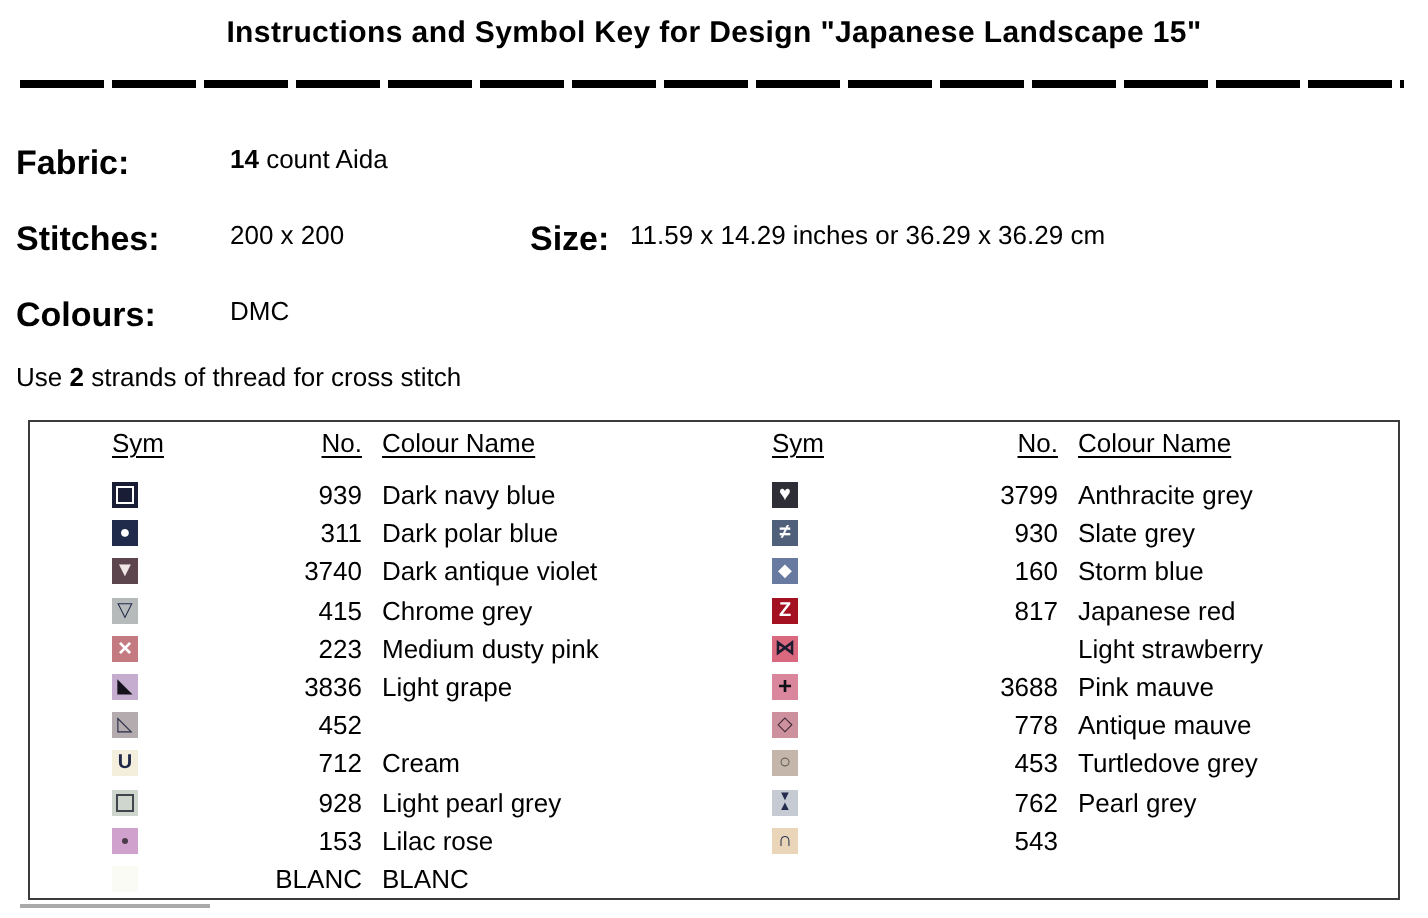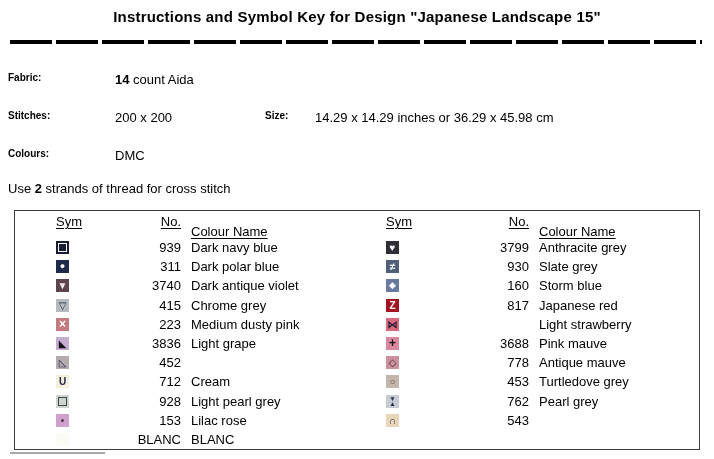--- a/index.html
+++ b/index.html
@@ -2,33 +2,33 @@
 <html><head>
 <meta charset="utf-8">
 <style>
   html,body{margin:0;padding:0;background:#ffffff;}
   .page{position:relative;width:714px;height:459px;background:#ffffff;
         font-family:"Liberation Sans", sans-serif;color:#000;overflow:hidden;}
   .title{position:absolute;top:8px;left:0;width:100%;text-align:center;
          font-size:15px;font-weight:bold;letter-spacing:.2px;}
   .divider{position:absolute;top:40px;left:10px;width:692px;height:4px;
            background:repeating-linear-gradient(90deg,#000 0 42px,transparent 42px 46px);}
-  .lbl{position:absolute;font-size:10px;font-weight:bold;}
+  .lbl{position:absolute;font-size:17px;font-weight:bold;}
   .val{position:absolute;font-size:13px;}
   .val b{font-weight:bold;}
   .strands{position:absolute;left:8px;top:181px;font-size:13px;}
   .keytable{position:absolute;left:14px;top:210px;width:686px;height:240px;
             border:1px solid #3c3c3c;box-sizing:border-box;background:#fff;}
   .khead{position:absolute;top:3px;display:grid;grid-template-columns:13px 112px 10px auto;
          font-size:13px;white-space:nowrap;}
   .khead.right{grid-template-columns:13px 130px 10px auto;}
   .khead span{text-decoration:underline;text-underline-offset:2px;}
   .h-sym{grid-column:1;overflow:visible;}
   .h-no{grid-column:2;text-align:right;}
-  .h-name{grid-column:4;margin-top:10px;}
+  .h-name{grid-column:4;}
   .rows{position:absolute;top:27px;}
   .krow{display:grid;grid-template-columns:13px 112px 10px auto;align-items:center;
         height:19.2px;font-size:13px;white-space:nowrap;}
   .rows.right .krow{grid-template-columns:13px 130px 10px auto;}
   .sym{grid-column:1;width:13px;height:13px;display:flex;align-items:center;justify-content:center;
        font-size:10px;line-height:13px;box-sizing:border-box;overflow:hidden;}
   .sym i.sq{display:block;width:7px;height:7px;border:1.6px solid currentColor;border-radius:0;font-style:normal;}
   .sym i.dot{display:block;width:3px;height:3px;border-radius:50%;font-style:normal;}
   .sym.hg{flex-direction:column;}
   .sym.hg b{font-size:6.5px;line-height:5px;font-weight:normal;display:block;}
@@ -43,21 +43,21 @@
 
   <div class="title">Instructions and Symbol Key for Design "Japanese Landscape 15"</div>
   <div class="divider"></div>
 
   <span class="lbl" style="left:8px;top:72px">Fabric:</span>
   <span class="val" style="left:115px;top:72px"><b>14</b><span> count Aida</span></span>
 
   <span class="lbl" style="left:8px;top:110px">Stitches:</span>
   <span class="val" style="left:115px;top:110px">200 x 200</span>
   <span class="lbl" style="left:265px;top:110px">Size:</span>
-  <span class="val" style="left:315px;top:110px">14.29 x 14.29 inches or 36.29 x 45.98 cm</span>
+  <span class="val" style="left:315px;top:110px">11.59 x 14.29 inches or 36.29 x 36.29 cm</span>
 
   <span class="lbl" style="left:8px;top:148px">Colours:</span>
   <span class="val" style="left:115px;top:148px">DMC</span>
 
   <div class="strands"><span>Use </span><b>2</b><span> strands of thread for cross stitch</span></div>
 
   <div class="keytable">
     <div class="khead" style="left:41px">
       <span class="h-sym">Sym</span>
       <span class="h-no">No.</span>

